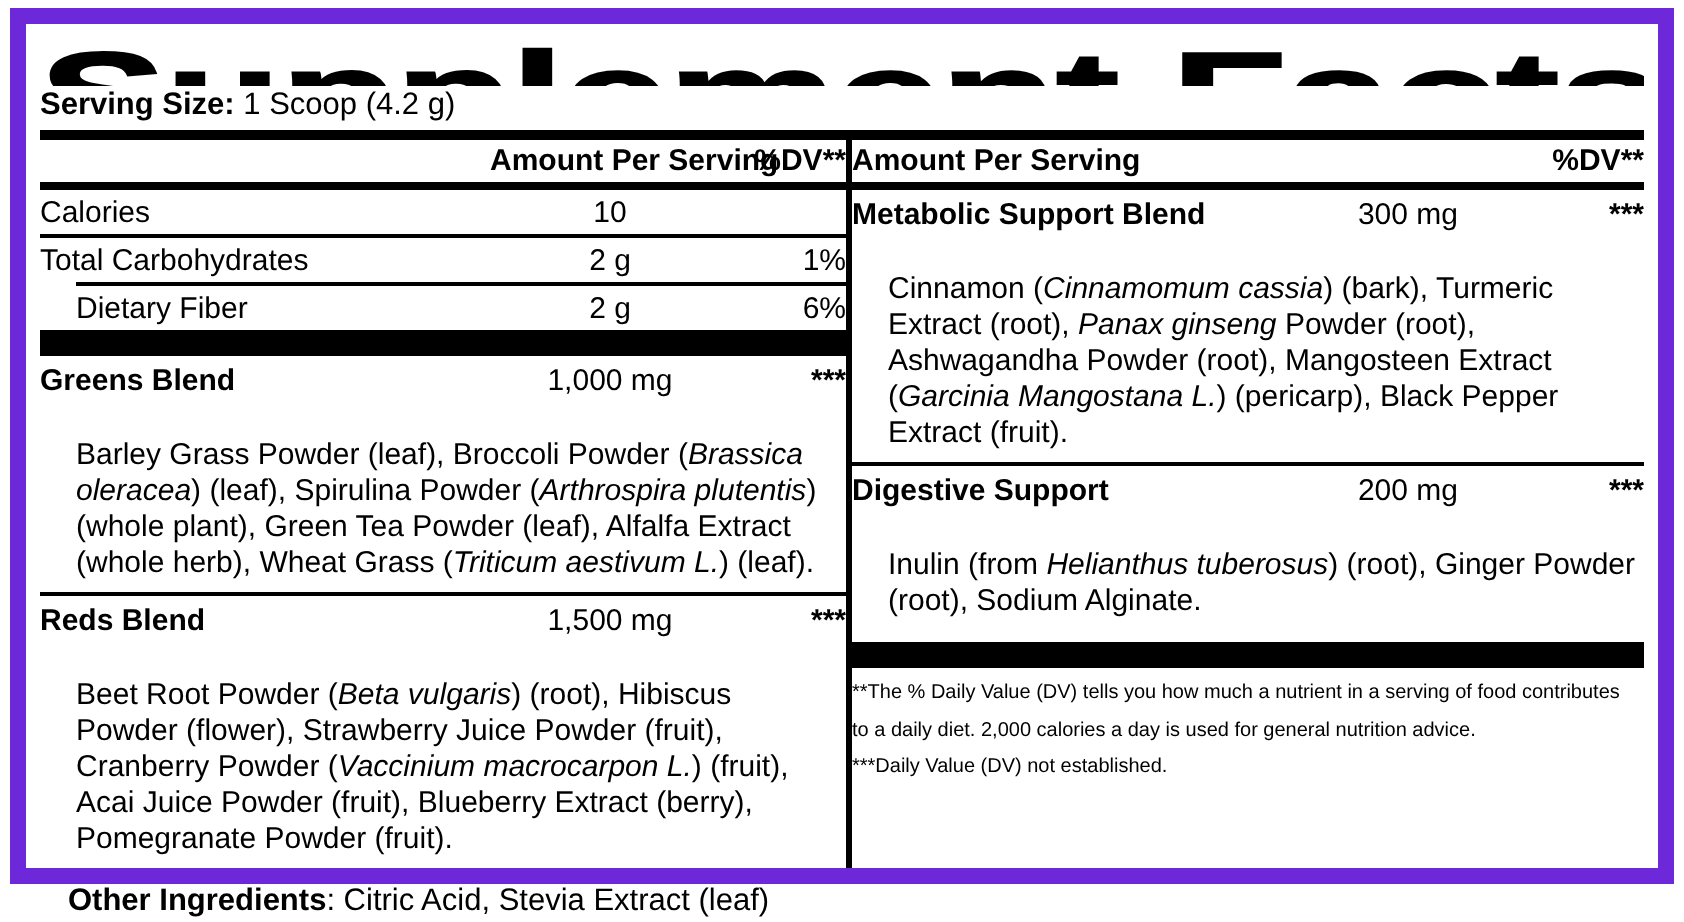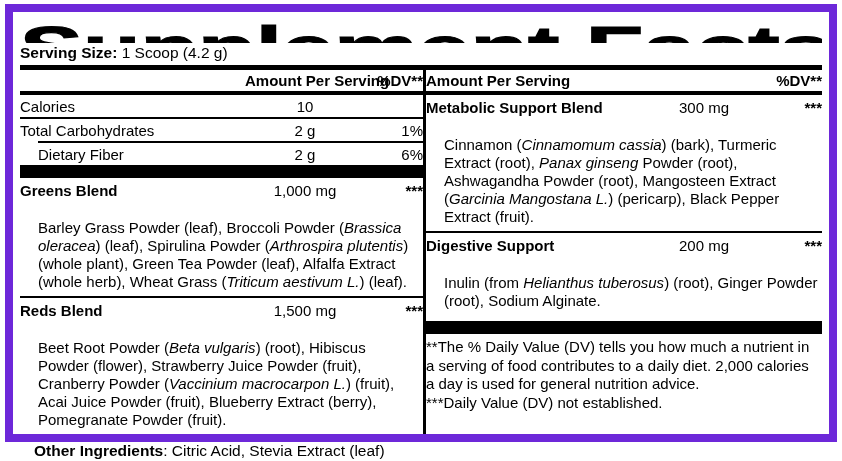--- a/index.html
+++ b/index.html
@@ -39,21 +39,21 @@
   .hdr-row { padding:2px 0 2px 0; }
   .hdr-line { height:4px; background:#000; }
 
   .sep { border-top:2px solid #000; height:0; }
   .sep.indent { margin-left:18px; padding-left:0; }
 
   .blend-hdr { padding-top:4px; padding-bottom:1px; }
   .ingredients { font-size:15px; line-height:18px; padding:0 4px 5px 18px;margin-top:19px; }
   .ingredients i { font-style:italic; }
 
-  .foot { font-size:15px; line-height:18.5px; margin-top:4px; padding-right:4px; }
+  .foot { font-size:10px; line-height:18.5px; margin-top:4px; padding-right:4px; }
   .col-right .bar { margin-top:6px; }
 
   .other-ing { position:absolute; left:10px; bottom:1px; font-size:15.5px; }
   .other-ing b { font-weight:bold;margin-left:24px; }
 </style>
 </head>
 <body>
 
 <div class="label-box">
 

